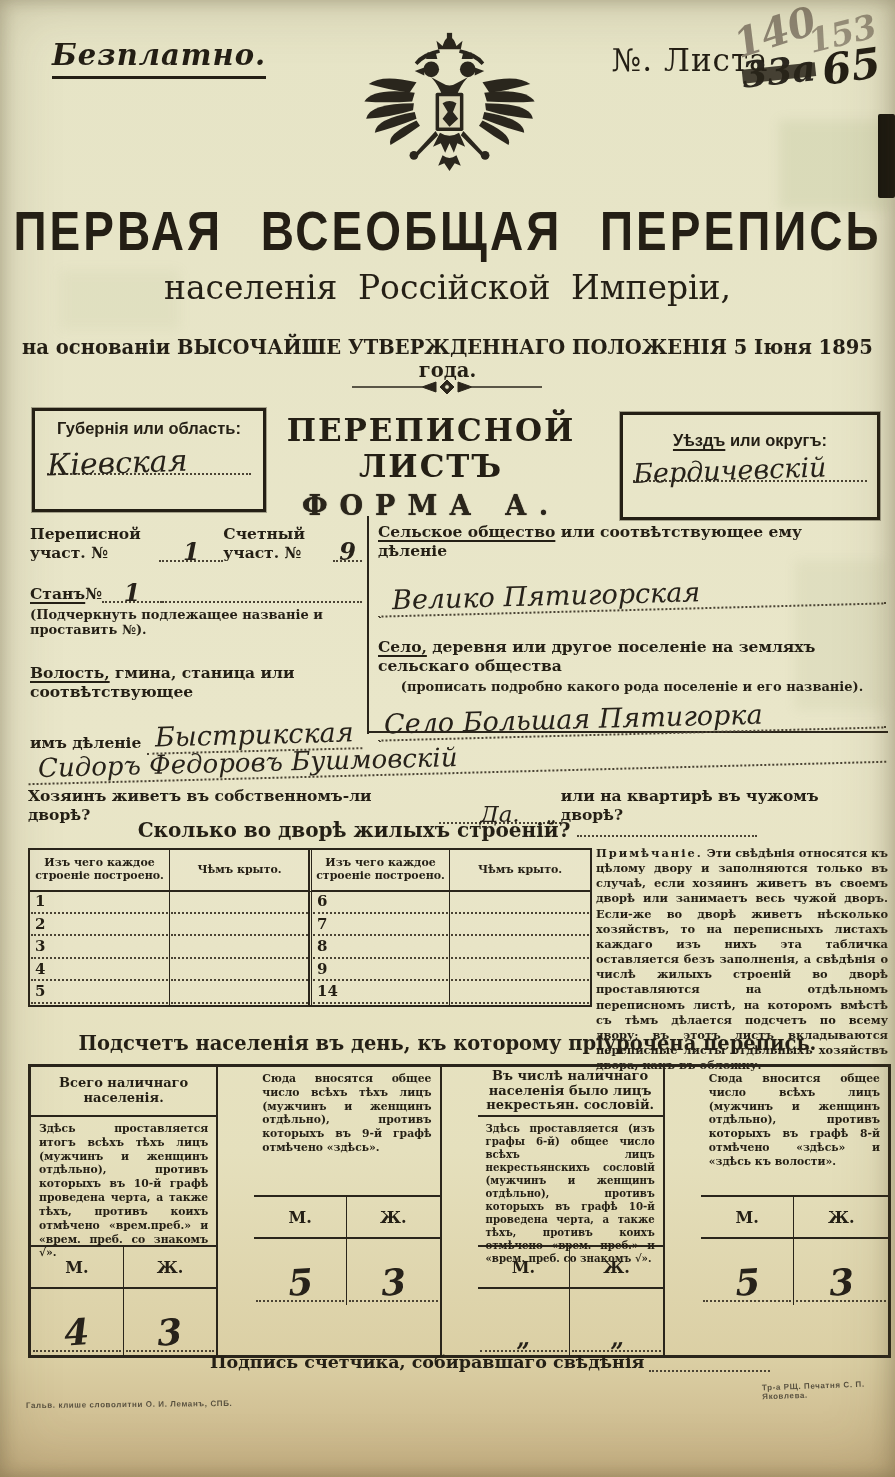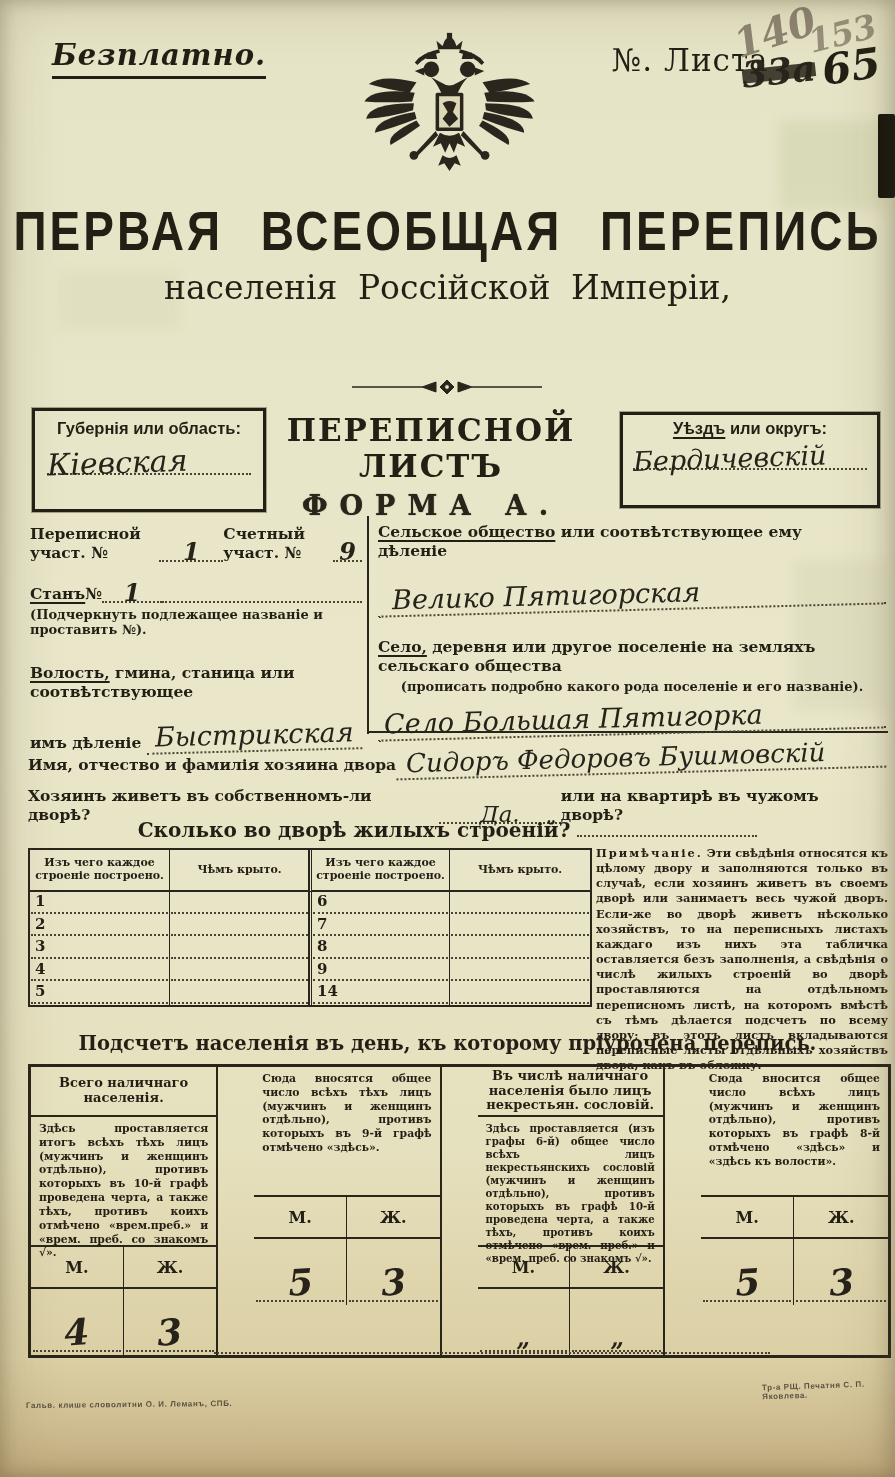--- a/index.html
+++ b/index.html
@@ -29,21 +29,21 @@
   .orn{left:352px;top:378px;}
   .hbox{border:3px solid #241f15;box-shadow:0 0 0 1px rgba(36,31,21,.35);}
   .gub{left:32px;top:408px;width:212px;height:90px;padding:8px 8px 0;}
   .gub .cap,.uyz .cap{text-align:center;font-weight:700;font-size:16.5px;font-family:"Liberation Sans",sans-serif;}
   .gub .val{margin-top:6px;font-size:30px;padding-left:4px;transform:rotate(-2deg);}
   .gub .base{margin:-6px 4px 0;}
   .formt{left:250px;top:412px;width:362px;text-align:center;}
   .formt .l1{font-weight:700;font-size:31px;letter-spacing:2px;}
   .formt .l2{font-weight:700;font-size:27px;letter-spacing:12px;margin-top:6px;color:#2a251b;
     text-shadow:0 0 1px #2a251b;}
-  .uyz{left:620px;top:412px;width:238px;height:86px;padding:4px 8px 0;}
+  .uyz{left:620px;top:412px;width:238px;height:86px;padding:16px 8px 0;}
   .uyz .val{margin-top:4px;font-size:27px;transform:rotate(-2deg);padding-left:2px;}
   .uyz .base{margin:-5px 2px 0;}
   .colL{left:30px;top:518px;width:332px;font-size:15.5px;}
   .colR{left:378px;top:518px;width:508px;font-size:15.5px;}
   .vdiv{left:367px;top:516px;width:0;height:218px;border-left:2px solid #2a251b;}
   .hdiv{left:367px;top:731px;width:521px;height:0;border-top:2px solid #2a251b;}
   .frow{display:flex;align-items:flex-end;}
   .hwslot{display:inline-block;text-align:center;border-bottom:2px dotted #4a4334;
     font-size:24px;line-height:16px;padding:0 6px;}
   .grow{flex:1;}
@@ -142,20 +142,21 @@
   </svg>
 
   <div class="abs sheetno">№. Листа</div>
   <div class="abs pencil a">140</div>
   <div class="abs pencil b">153</div>
   <div class="abs crossed">33а</div>
   <div class="abs inknum">65</div>
 
   <div class="abs t1">ПЕРВАЯ ВСЕОБЩАЯ ПЕРЕПИСЬ</div>
   <div class="abs t2">населенія Россійской Имперіи,</div>
+  <div class="abs t3">на основаніи ВЫСОЧАЙШЕ УТВЕРЖДЕННАГО ПОЛОЖЕНІЯ 5 Іюня 1895 года.</div>
 
   <svg class="abs orn" width="190" height="18" viewBox="0 0 190 18">
     <g stroke="#2a251b" fill="#2a251b">
       <line x1="0" y1="9" x2="70" y2="9" stroke-width="1.6"></line>
       <line x1="120" y1="9" x2="190" y2="9" stroke-width="1.6"></line>
       <path d="M70 9 l14 -5 v10 z"></path>
       <path d="M120 9 l-14 -5 v10 z"></path>
       <path d="M88 9 l7 -7 7 7 -7 7 z"></path>
       <circle cx="95" cy="9" r="2.4" fill="#e7e5c8"></circle>
     </g>
@@ -211,21 +212,20 @@
       <span class="dotline grow hw hwline" style="padding-left:14px;">Велико Пятигорская</span>
     </div>
     <div class="lbl" style="margin-top:26px;"><span class="u">Село,</span><span> деревня или другое поселеніе на земляхъ сельскаго общества</span></div>
     <div class="small-note" style="text-align:center;">(прописать подробно какого рода поселеніе и его названіе).</div>
     <div class="frow" style="margin-top:8px;">
       <span class="dotline grow hw hwline" style="padding-left:6px;">Село Большая Пятигорка</span>
     </div>
   </div>
 
   <div class="abs frow ownrow">
-    <span class="lbl">Имя, отчество и фамилія хозяина двора</span>
     <span class="dotline grow hw hwline" style="padding-left:10px;font-size:26px;">Сидоръ Федоровъ Бушмовскій</span>
   </div>
   <div class="abs frow qline">
     <span class="lbl">Хозяинъ живетъ въ собственномъ-ли дворѣ?</span>
     <span class="hwslot hw" style="min-width:110px;font-size:23px;">Да.</span>
     <span class="lbl">или на квартирѣ въ чужомъ дворѣ?</span>
     <span class="dotline grow"></span>
   </div>
   <div class="abs bq">
     <span>Сколько во дворѣ жилыхъ строеній?</span>
@@ -329,18 +329,19 @@
             <span class="hw">5</span>
           </div>
         <div class="cell">
             <span class="hw">3</span>
           </div>
       </div>
     </div>
   </div>
 
   <div class="abs sig">
+    <span>Подпись счетчика, собиравшаго свѣдѣнія</span>
     <span class="dotline grow" style="margin-left:4px;"></span>
   </div>
   <div class="abs printmark pm-left">Гальв. клише словолитни О. И. Леманъ, СПБ.</div>
   <div class="abs printmark pm-right">Тр-а РЩ. Печатня С. П. Яковлева.</div>
 
 </div>
 
 </body></html>

